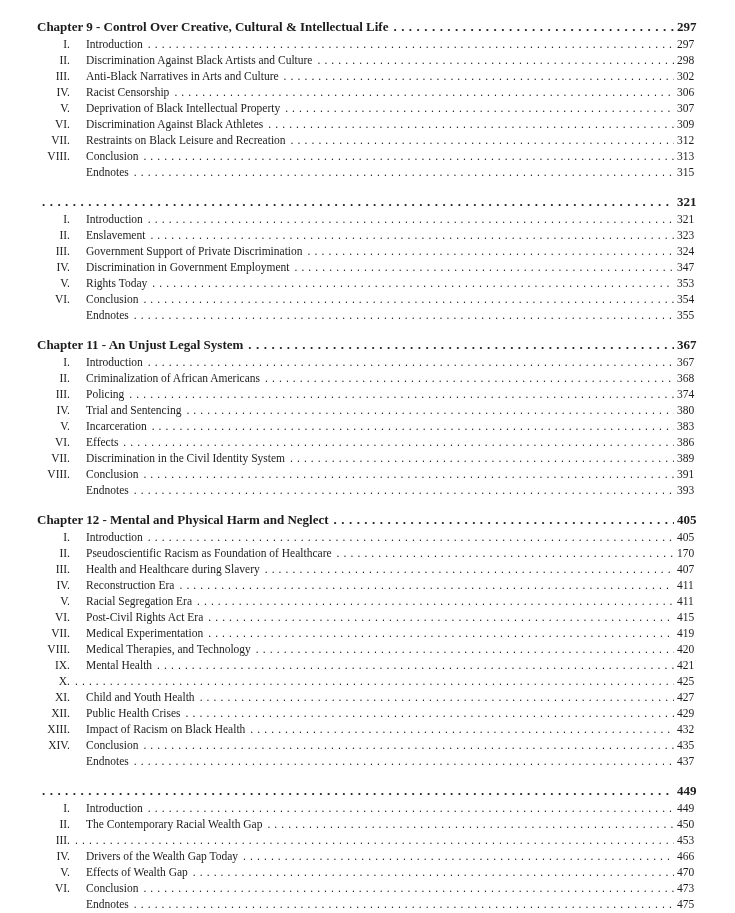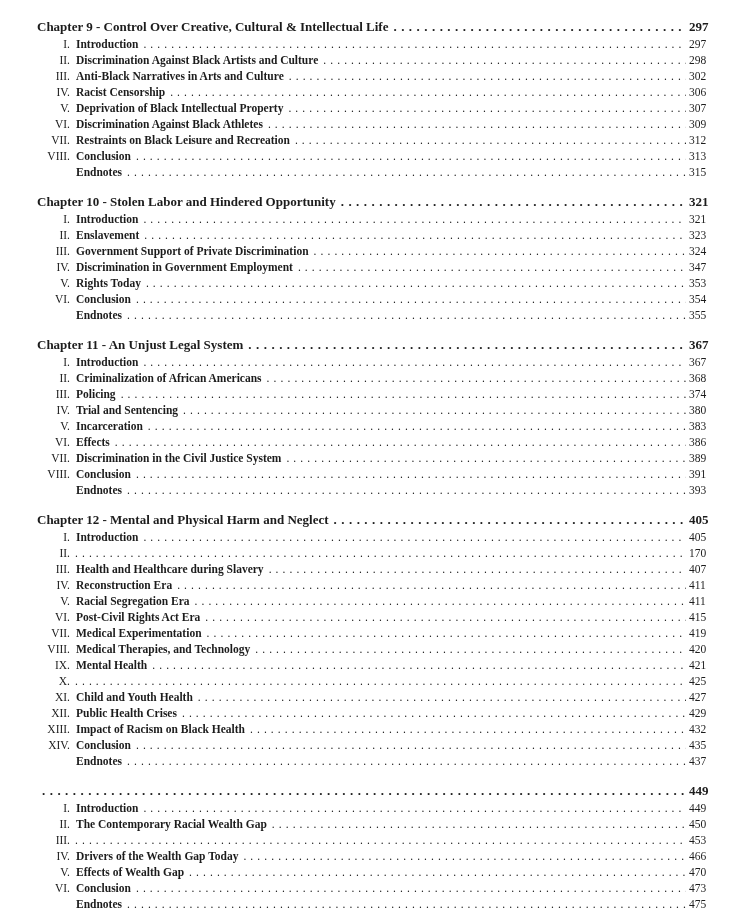--- a/index.html
+++ b/index.html
@@ -5,21 +5,21 @@
   * { box-sizing: border-box; margin: 0; padding: 0; }
   html, body { background: #ffffff; }
   body {
     width: 735px;
     height: 913px;
     overflow: hidden;
     font-family: "Liberation Serif", "DejaVu Serif", serif;
     color: #1c1c1c;
   }
   .page {
-    padding: 17px 22px 0 37px;
+    padding: 17px 34px 0 37px;
   }
   .chapter { margin-top: 12px; }
   .chapter:first-child { margin-top: 0; }
 
   .row {
     display: flex;
     align-items: baseline;
     width: 100%;
   }
   .chapter-row {
@@ -32,23 +32,22 @@
     line-height: 16px;
   }
   .numeral {
     flex: none;
     width: 33px;
     text-align: right;
     white-space: nowrap;
   }
   .label {
     flex: none;
-    margin-left: 6px;
+    margin-left: 16px;
     white-space: nowrap;
-    font-weight: bold;
   }
   .chapter-title {
     flex: none;
     white-space: nowrap;
   }
   .leader {
     flex: 1 1 0;
     overflow: hidden;
     white-space: nowrap;
     margin: 0 3px 0 5px;
@@ -136,21 +135,20 @@
     <span class="numeral"></span>
     <span class="label">Endnotes</span>
     <span class="leader"></span>
     <span class="page-num">315</span>
   </div>
 </div>
   </section>
 
   <section class="chapter">
     <div class="row chapter-row">
-      <span class="chapter-title">Chapter 10 - Stolen Labor and Hindered Opportunity</span>
       <span class="leader"></span>
       <span class="page-num">321</span>
     </div>
     <div class="items">
   <div class="row item-row">
     <span class="numeral">I.</span>
     <span class="label">Introduction</span>
     <span class="leader"></span>
     <span class="page-num">321</span>
   </div>
@@ -243,21 +241,21 @@
 
   <div class="row item-row">
     <span class="numeral">VI.</span>
     <span class="label">Effects</span>
     <span class="leader"></span>
     <span class="page-num">386</span>
   </div>
 
   <div class="row item-row">
     <span class="numeral">VII.</span>
-    <span class="label">Discrimination in the Civil Justice System</span>
+    <span class="label">Discrimination in the Civil Identity System</span>
     <span class="leader"></span>
     <span class="page-num">389</span>
   </div>
 
   <div class="row item-row">
     <span class="numeral">VIII.</span>
     <span class="label">Conclusion</span>
     <span class="leader"></span>
     <span class="page-num">391</span>
   </div>
@@ -280,20 +278,21 @@
     <div class="items">
   <div class="row item-row">
     <span class="numeral">I.</span>
     <span class="label">Introduction</span>
     <span class="leader"></span>
     <span class="page-num">405</span>
   </div>
 
   <div class="row item-row">
     <span class="numeral">II.</span>
+    <span class="label">Pseudoscientific Racism as Foundation of Healthcare</span>
     <span class="leader"></span>
     <span class="page-num">170</span>
   </div>
 
   <div class="row item-row">
     <span class="numeral">III.</span>
     <span class="label">Health and Healthcare during Slavery</span>
     <span class="leader"></span>
     <span class="page-num">407</span>
   </div>

